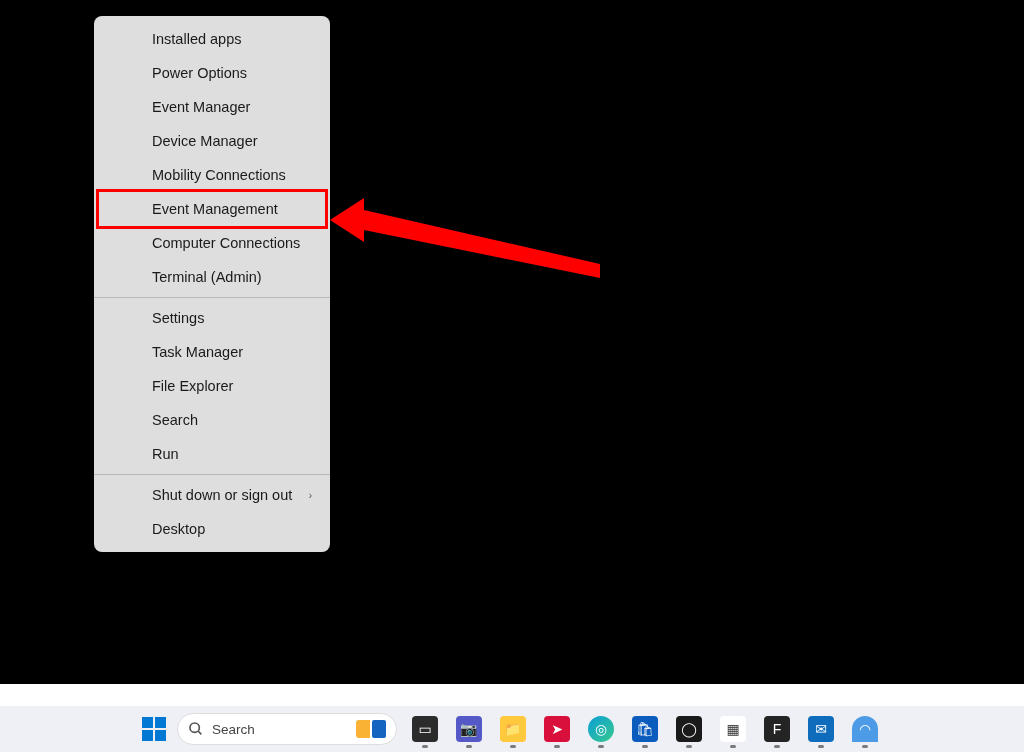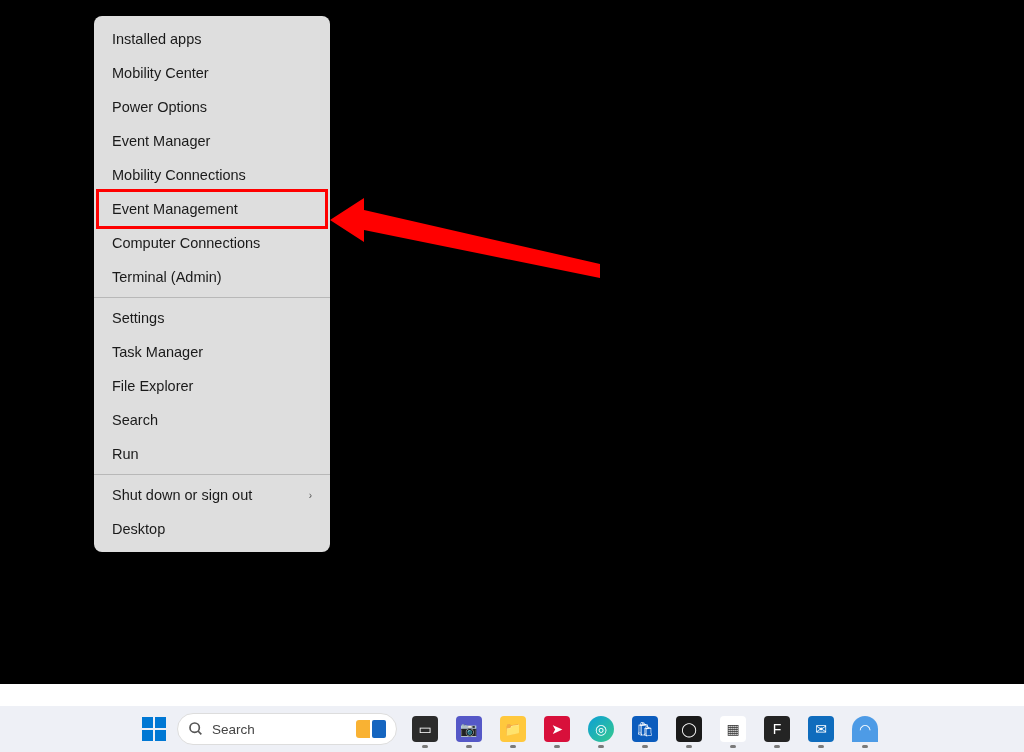--- a/index.html
+++ b/index.html
@@ -35,20 +35,21 @@
     }
     .menu-item {
       padding: 9px 18px;
       font-size: 14.5px;
       color: #1a1a1a;
       cursor: pointer;
       position: relative;
       display: flex;
       align-items: center;
       justify-content: space-between;
+      margin-left: 40px;
     }
     .menu-divider {
       height: 1px;
       background: #b8b8b8;
       margin: 3px 0;
     }
     .highlight-box {
       position: absolute;
       border: 3px solid #ff0000;
       pointer-events: none;
@@ -151,27 +152,27 @@
 <body>
 
 <div class="desktop">
   <div class="white-strip"></div>
 
   <div class="context-menu" id="ctxmenu">
       <div class="menu-item">
         <span>Installed apps</span>
       </div>
       <div class="menu-item">
-        <span>Mobility Center</span>
-      </div>
-      <div class="menu-item">
         <span>Power Options</span>
       </div>
       <div class="menu-item">
         <span>Event Manager</span>
+      </div>
+      <div class="menu-item">
+        <span>Device Manager</span>
       </div>
       <div class="menu-item">
         <span>Mobility Connections</span>
       </div>
       <div class="menu-item">
         <span>Event Management</span>
       </div>
       <div class="menu-item">
         <span>Computer Connections</span>
       </div>

